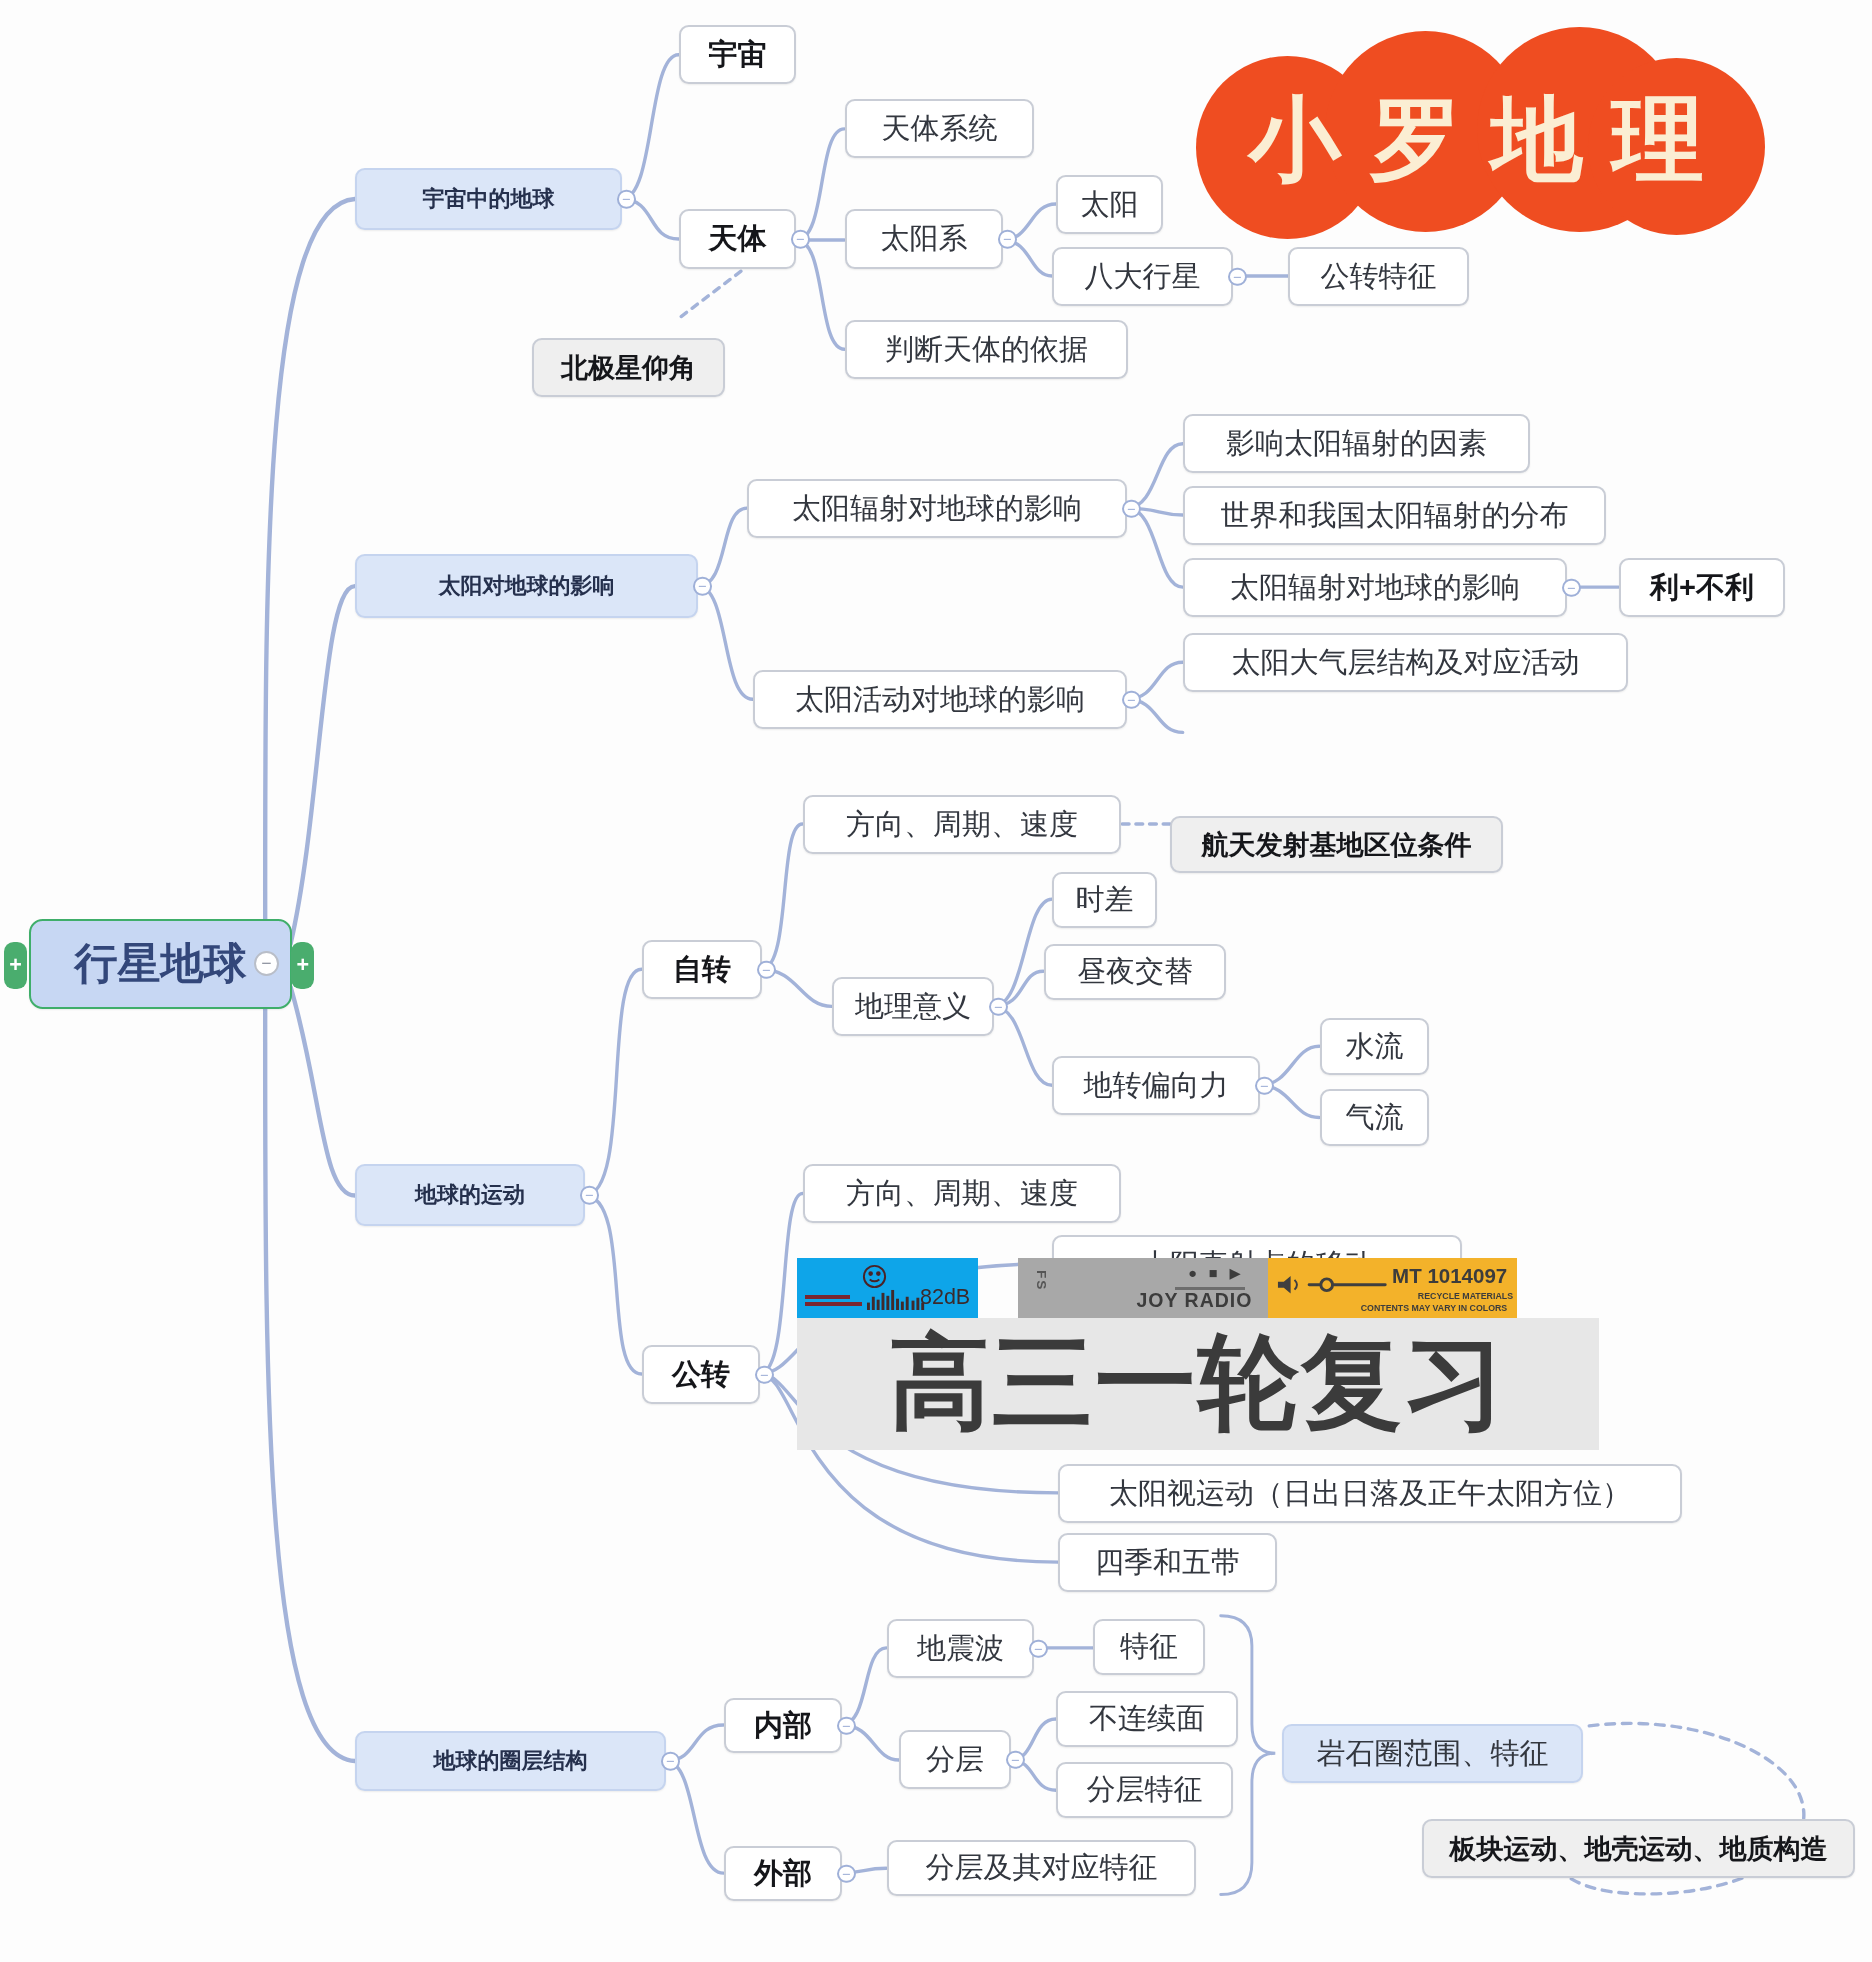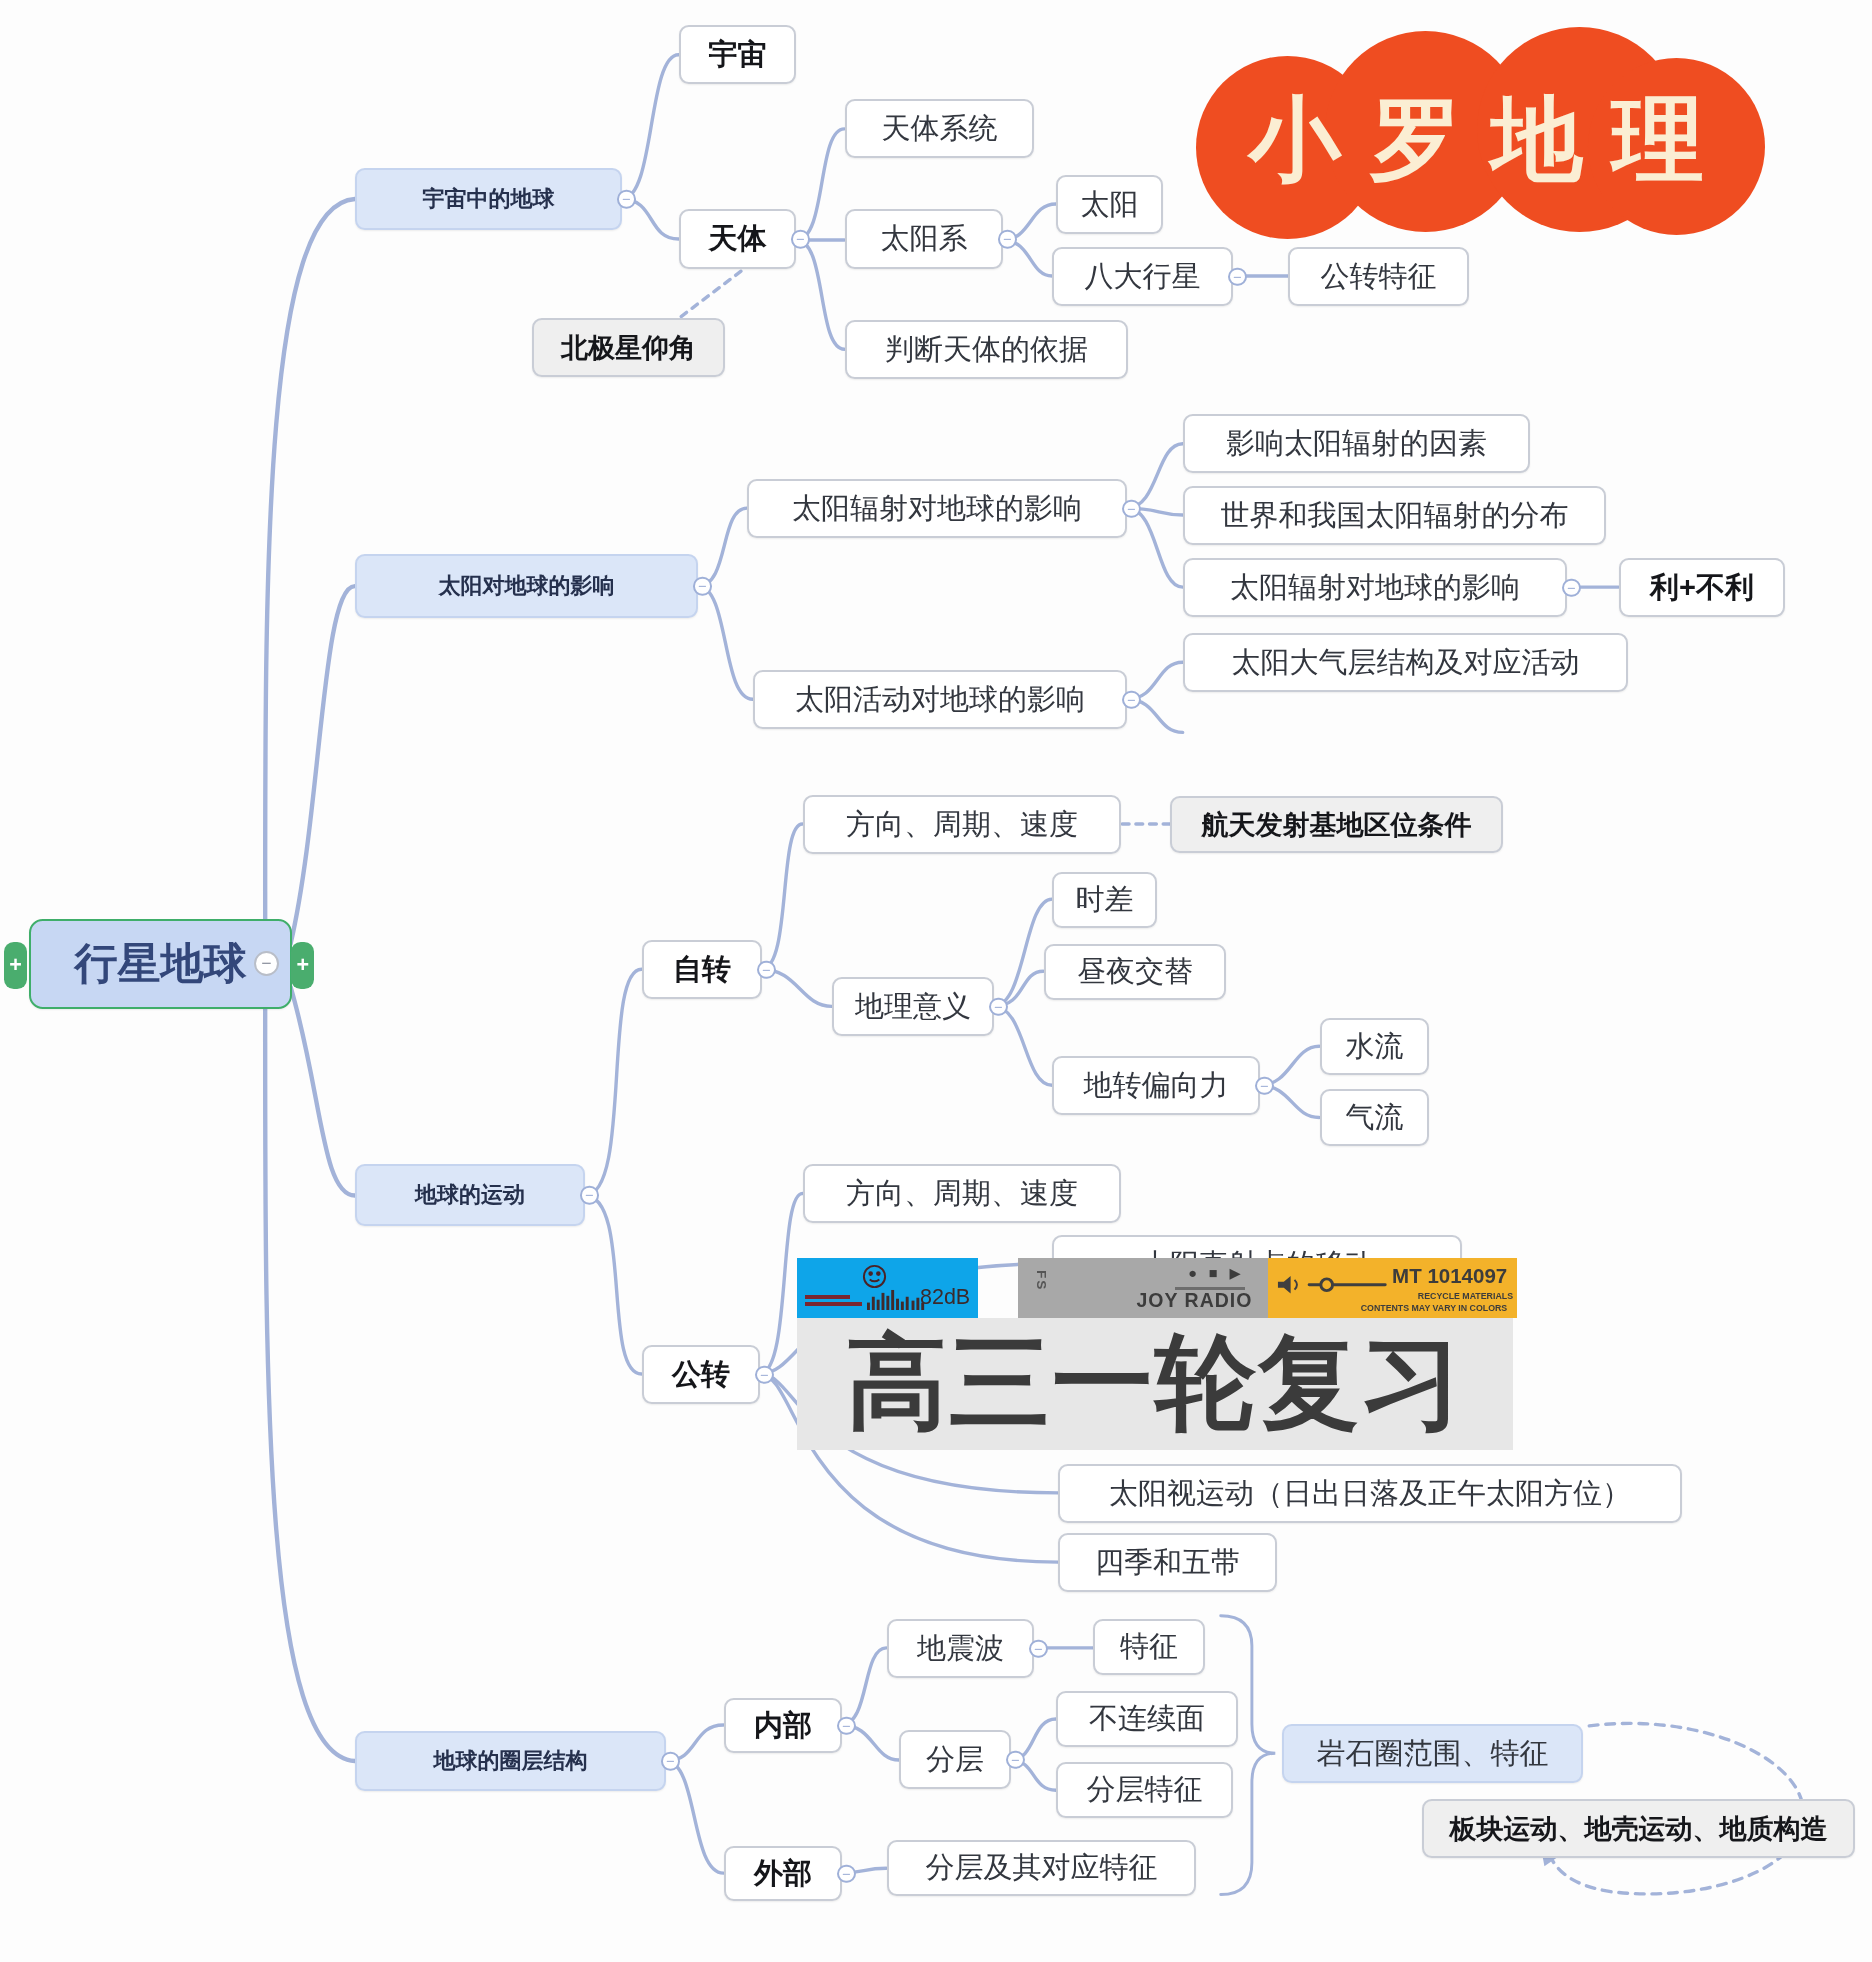--- a/index.html
+++ b/index.html
@@ -5,42 +5,42 @@
   html,body{margin:0;padding:0;}
   body{width:1872px;height:1962px;background:#ffffff;font-family:"Liberation Sans","DejaVu Sans",sans-serif;}
   .stage{position:relative;width:1872px;height:1962px;overflow:hidden;background:#fdfdfd;}
   svg.wires{position:absolute;left:0;top:0;z-index:1;}
   .node{position:absolute;display:flex;align-items:center;justify-content:center;
         background:#ffffff;border:2px solid #c9cdd6;border-radius:9.8px;
         font-size:29px;color:#33373f;box-sizing:border-box;z-index:2;white-space:nowrap;
         box-shadow:0 1px 2px rgba(0,0,0,.07);}
   .bold{font-weight:bold;color:#15161a;}
   .blue{background:#dbe6f8;border-color:#c5d4ef;font-weight:bold;color:#25304d;font-size:22px;}
-  .grayb{background:#efefef;border-color:#c9cdd6;font-weight:bold;color:#15161a;font-size:27px;}
+  .grayb{background:#efefef;border-color:#c9cdd6;font-weight:bold;color:#15161a;font-size:27px;margin-top:20px;}
   .root{background:#c7d7f3;border:2.9px solid #3fae6a;border-radius:13.7px;
         font-size:43px;font-weight:bold;color:#33477a;z-index:3;}
   .hc::after{content:"−";position:absolute;right:-15.6px;top:50%;transform:translateY(-50%);
         width:18.5px;height:18.5px;background:#fff;border:2px solid #9fb0d8;border-radius:50%;
         color:#9fb0d8;font-size:14.6px;line-height:14.6px;text-align:center;box-sizing:border-box;font-weight:normal;}
   .capsule{position:absolute;width:23.4px;height:47px;background:#4aad6e;border-radius:9.8px;
         color:#ffffff;font-size:21.5px;font-weight:bold;display:flex;align-items:center;justify-content:center;z-index:4;}
   .minus-circle{position:absolute;width:25px;height:25px;background:#ffffff;border:2px solid #b9bec8;
         border-radius:50%;color:#8f94a0;font-size:17.6px;line-height:21.5px;text-align:center;box-sizing:border-box;z-index:4;}
   
   .badge{position:absolute;left:1196px;top:27px;width:570px;height:193px;z-index:6;}
   .badge .c{position:absolute;background:#ef4d21;border-radius:50%;}
   .badge .t{position:absolute;left:0;top:16px;width:100%;height:100%;display:flex;align-items:center;justify-content:center;
         color:#fbeed3;font-size:92px;font-weight:bold;letter-spacing:29px;padding-left:19.5px;box-sizing:border-box;}
   
   .banner{position:absolute;left:797px;top:1258px;width:720px;height:192px;z-index:5;}
   .seg{position:absolute;top:0;height:60px;}
   .seg.red{left:0;width:181px;background:#0ea5e9;}
   .seg.gray{left:221px;width:250px;background:#a8a8a8;}
   .seg.yellow{left:471px;width:249px;background:#f3b22a;}
-  .panel{position:absolute;left:0;top:60px;width:716px;height:132px;background:#e7e7e7;
+  .panel{position:absolute;left:0;top:60px;width:802px;height:132px;background:#e7e7e7;
         display:flex;align-items:center;justify-content:center;}
   .panel .big{font-size:101px;font-weight:900;color:#3b3b3b;letter-spacing:2px;transform:scaleY(1.02);}
   .wm-small{position:absolute;color:#3c3c3c;font-weight:bold;}
   .decor-line{position:absolute;background:#7a2730;}
 </style>
 </head>
 <body>
 
 <div class="stage">
 

